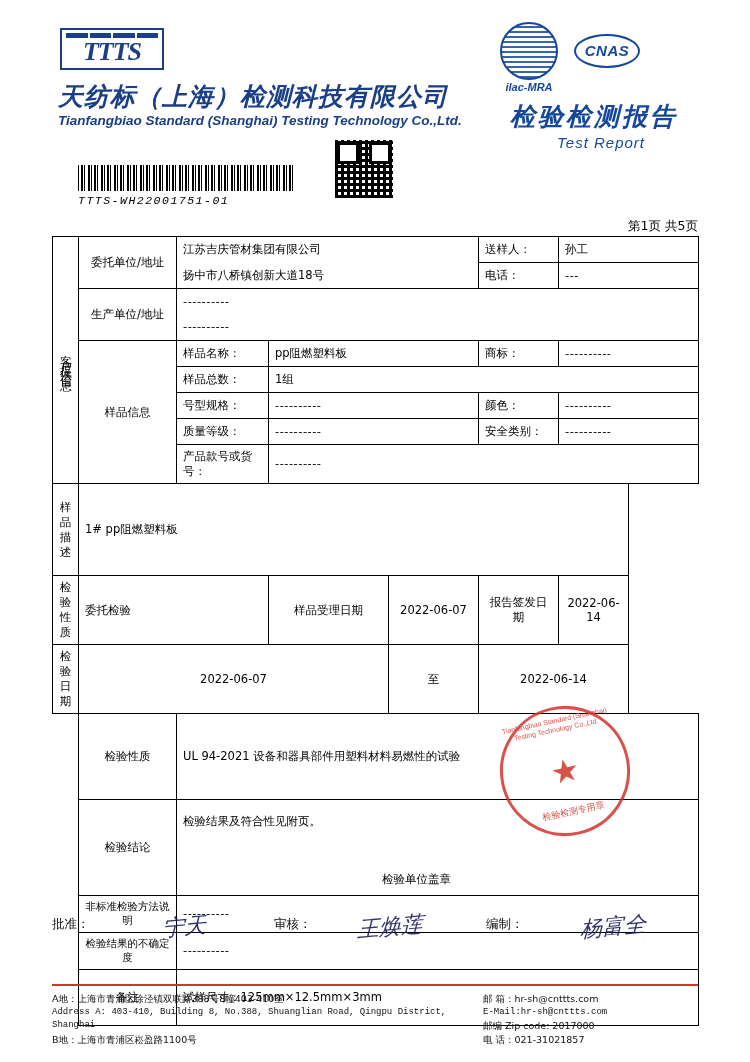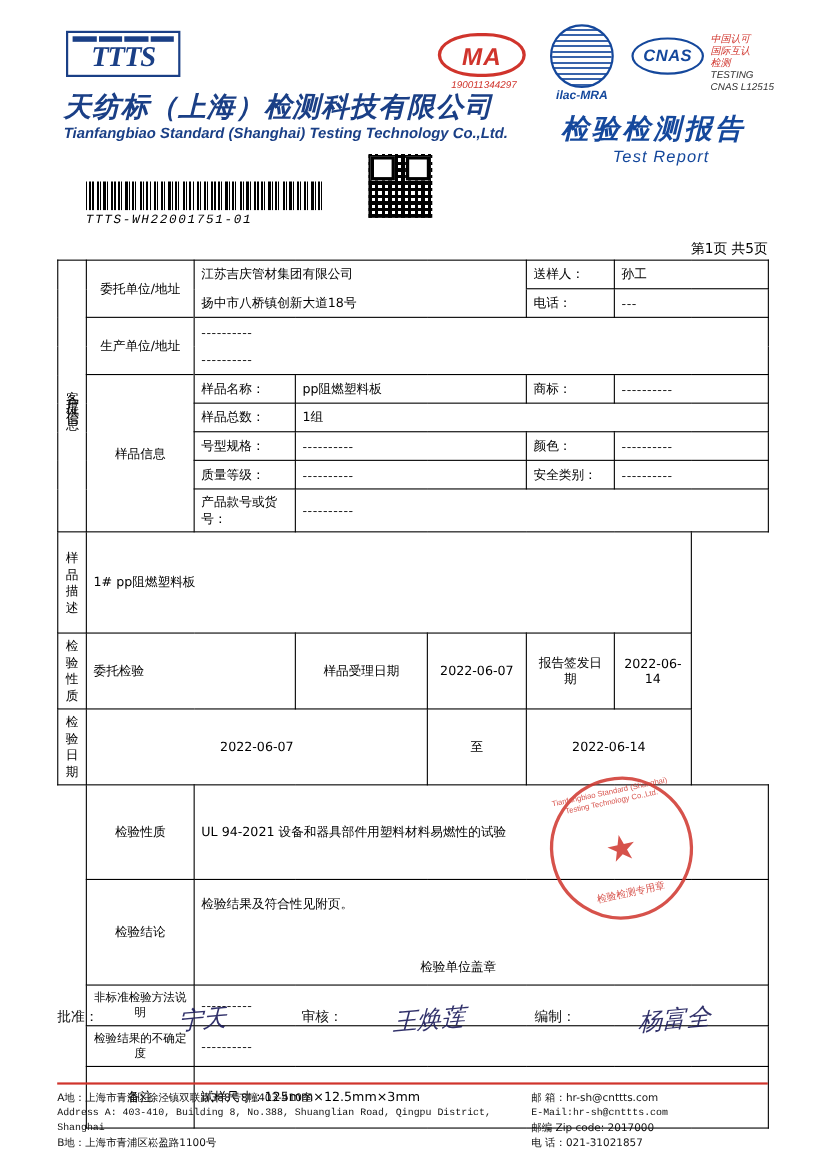--- a/index.html
+++ b/index.html
@@ -367,37 +367,26 @@
     <div class="company-en">Tianfangbiao Standard (Shanghai) Testing Technology Co.,Ltd.</div>
 
     <div class="qr"></div>
 
     <div class="barcode-wrap">
       <div class="barcode"></div>
       <div class="barcode-num">TTTS-WH22001751-01</div>
     </div>
 
     <div class="marks">
-      <div class="cma">
-        <div class="cma-ring">MA</div>
-        <div class="cma-num">190011344297</div>
-      </div>
       <div class="ilac">
         <div class="ilac-circ"></div>
         <div class="ilac-txt">ilac-MRA</div>
       </div>
       <div class="cnas">
         <div class="cnas-ell">CNAS</div>
-      </div>
-      <div class="cnas-side">
-        <div>中国认可</div>
-        <div>国际互认</div>
-        <div>检测</div>
-        <div class="en">TESTING</div>
-        <div class="en">CNAS L12515</div>
       </div>
     </div>
 
     <div class="report-title-cn">检验检测报告</div>
     <div class="report-title-en">Test Report</div>
   </div>
 
   <div class="page-num">第1页 共5页</div>
 
   <table class="tbl">

